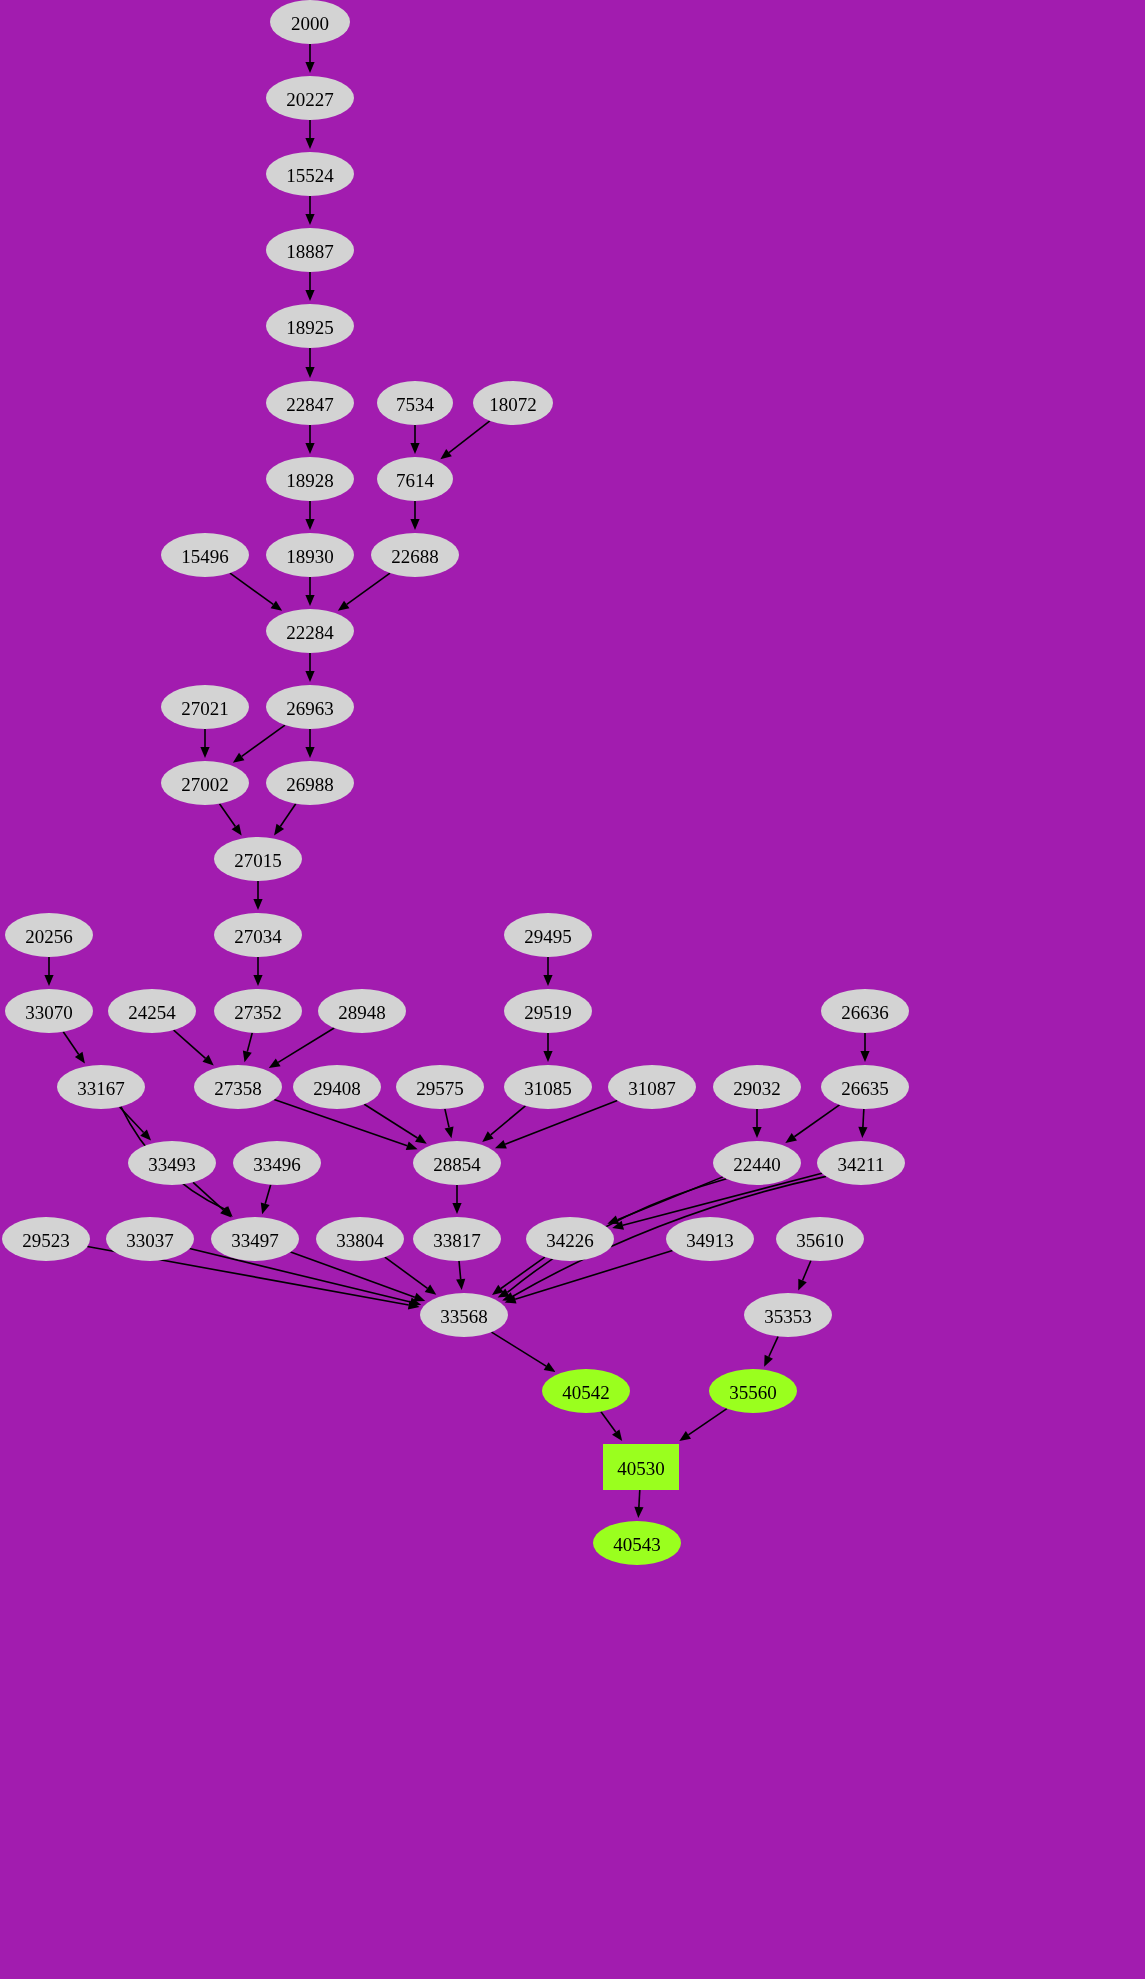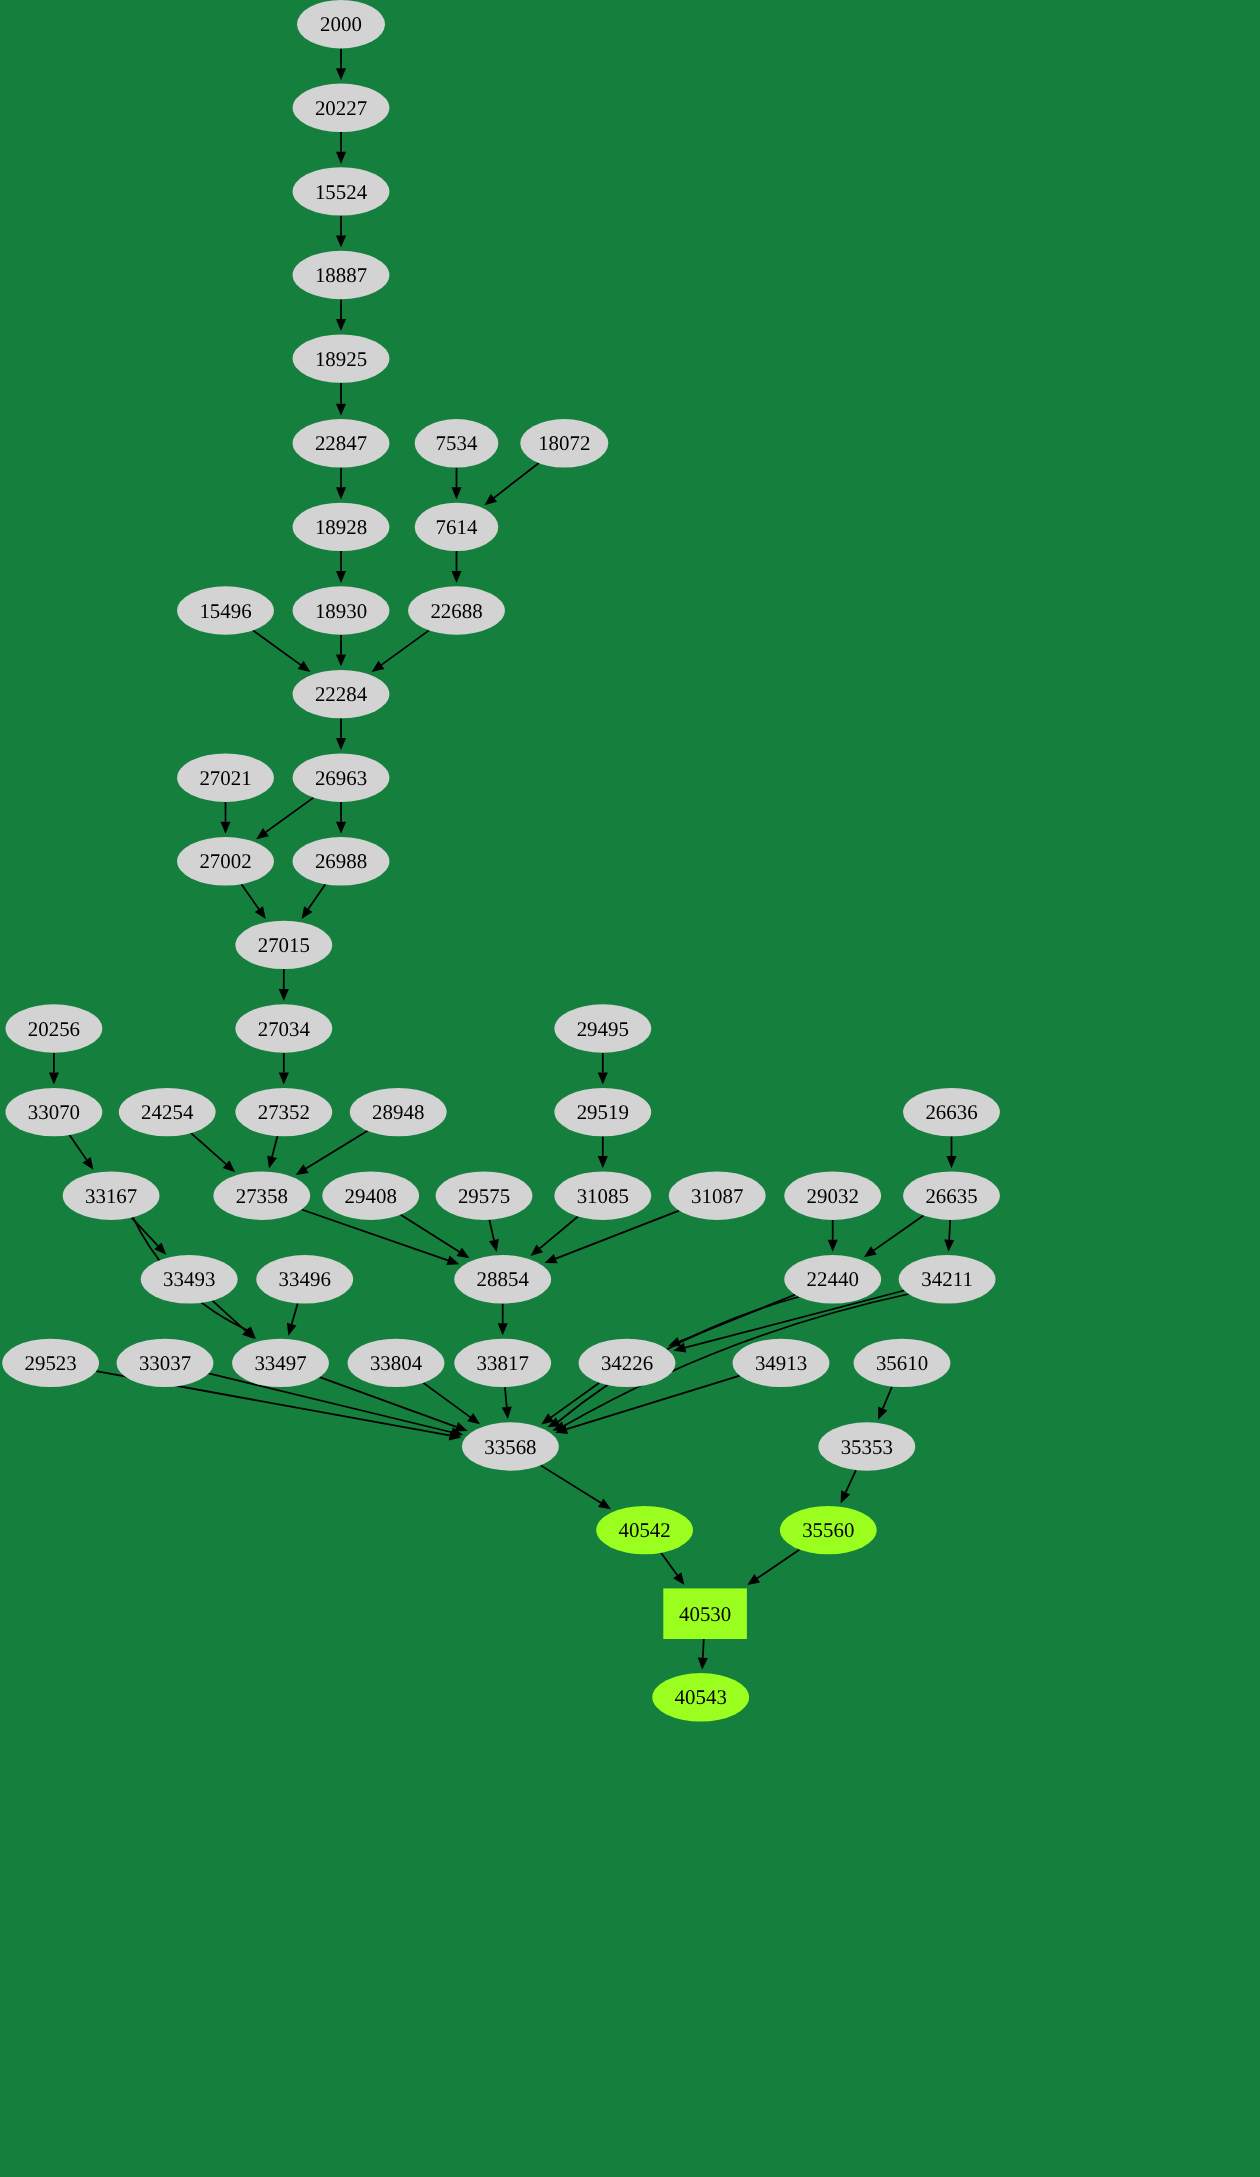--- a/index.html
+++ b/index.html
@@ -4,21 +4,21 @@
 <style>
   html, body {
     margin: 0;
     padding: 0;
     background: #ffffff;
   }
   #graph-root {
     position: relative;
     width: 1145px;
     height: 1979px;
-    background: #15803d;
+    background: #a21caf;
     font-family: "Liberation Serif", "DejaVu Serif", serif;
   }
   svg#dag {
     display: block;
     width: 1145px;
     height: 1979px;
   }
   .node-ellipse {
     stroke: none;
   }

